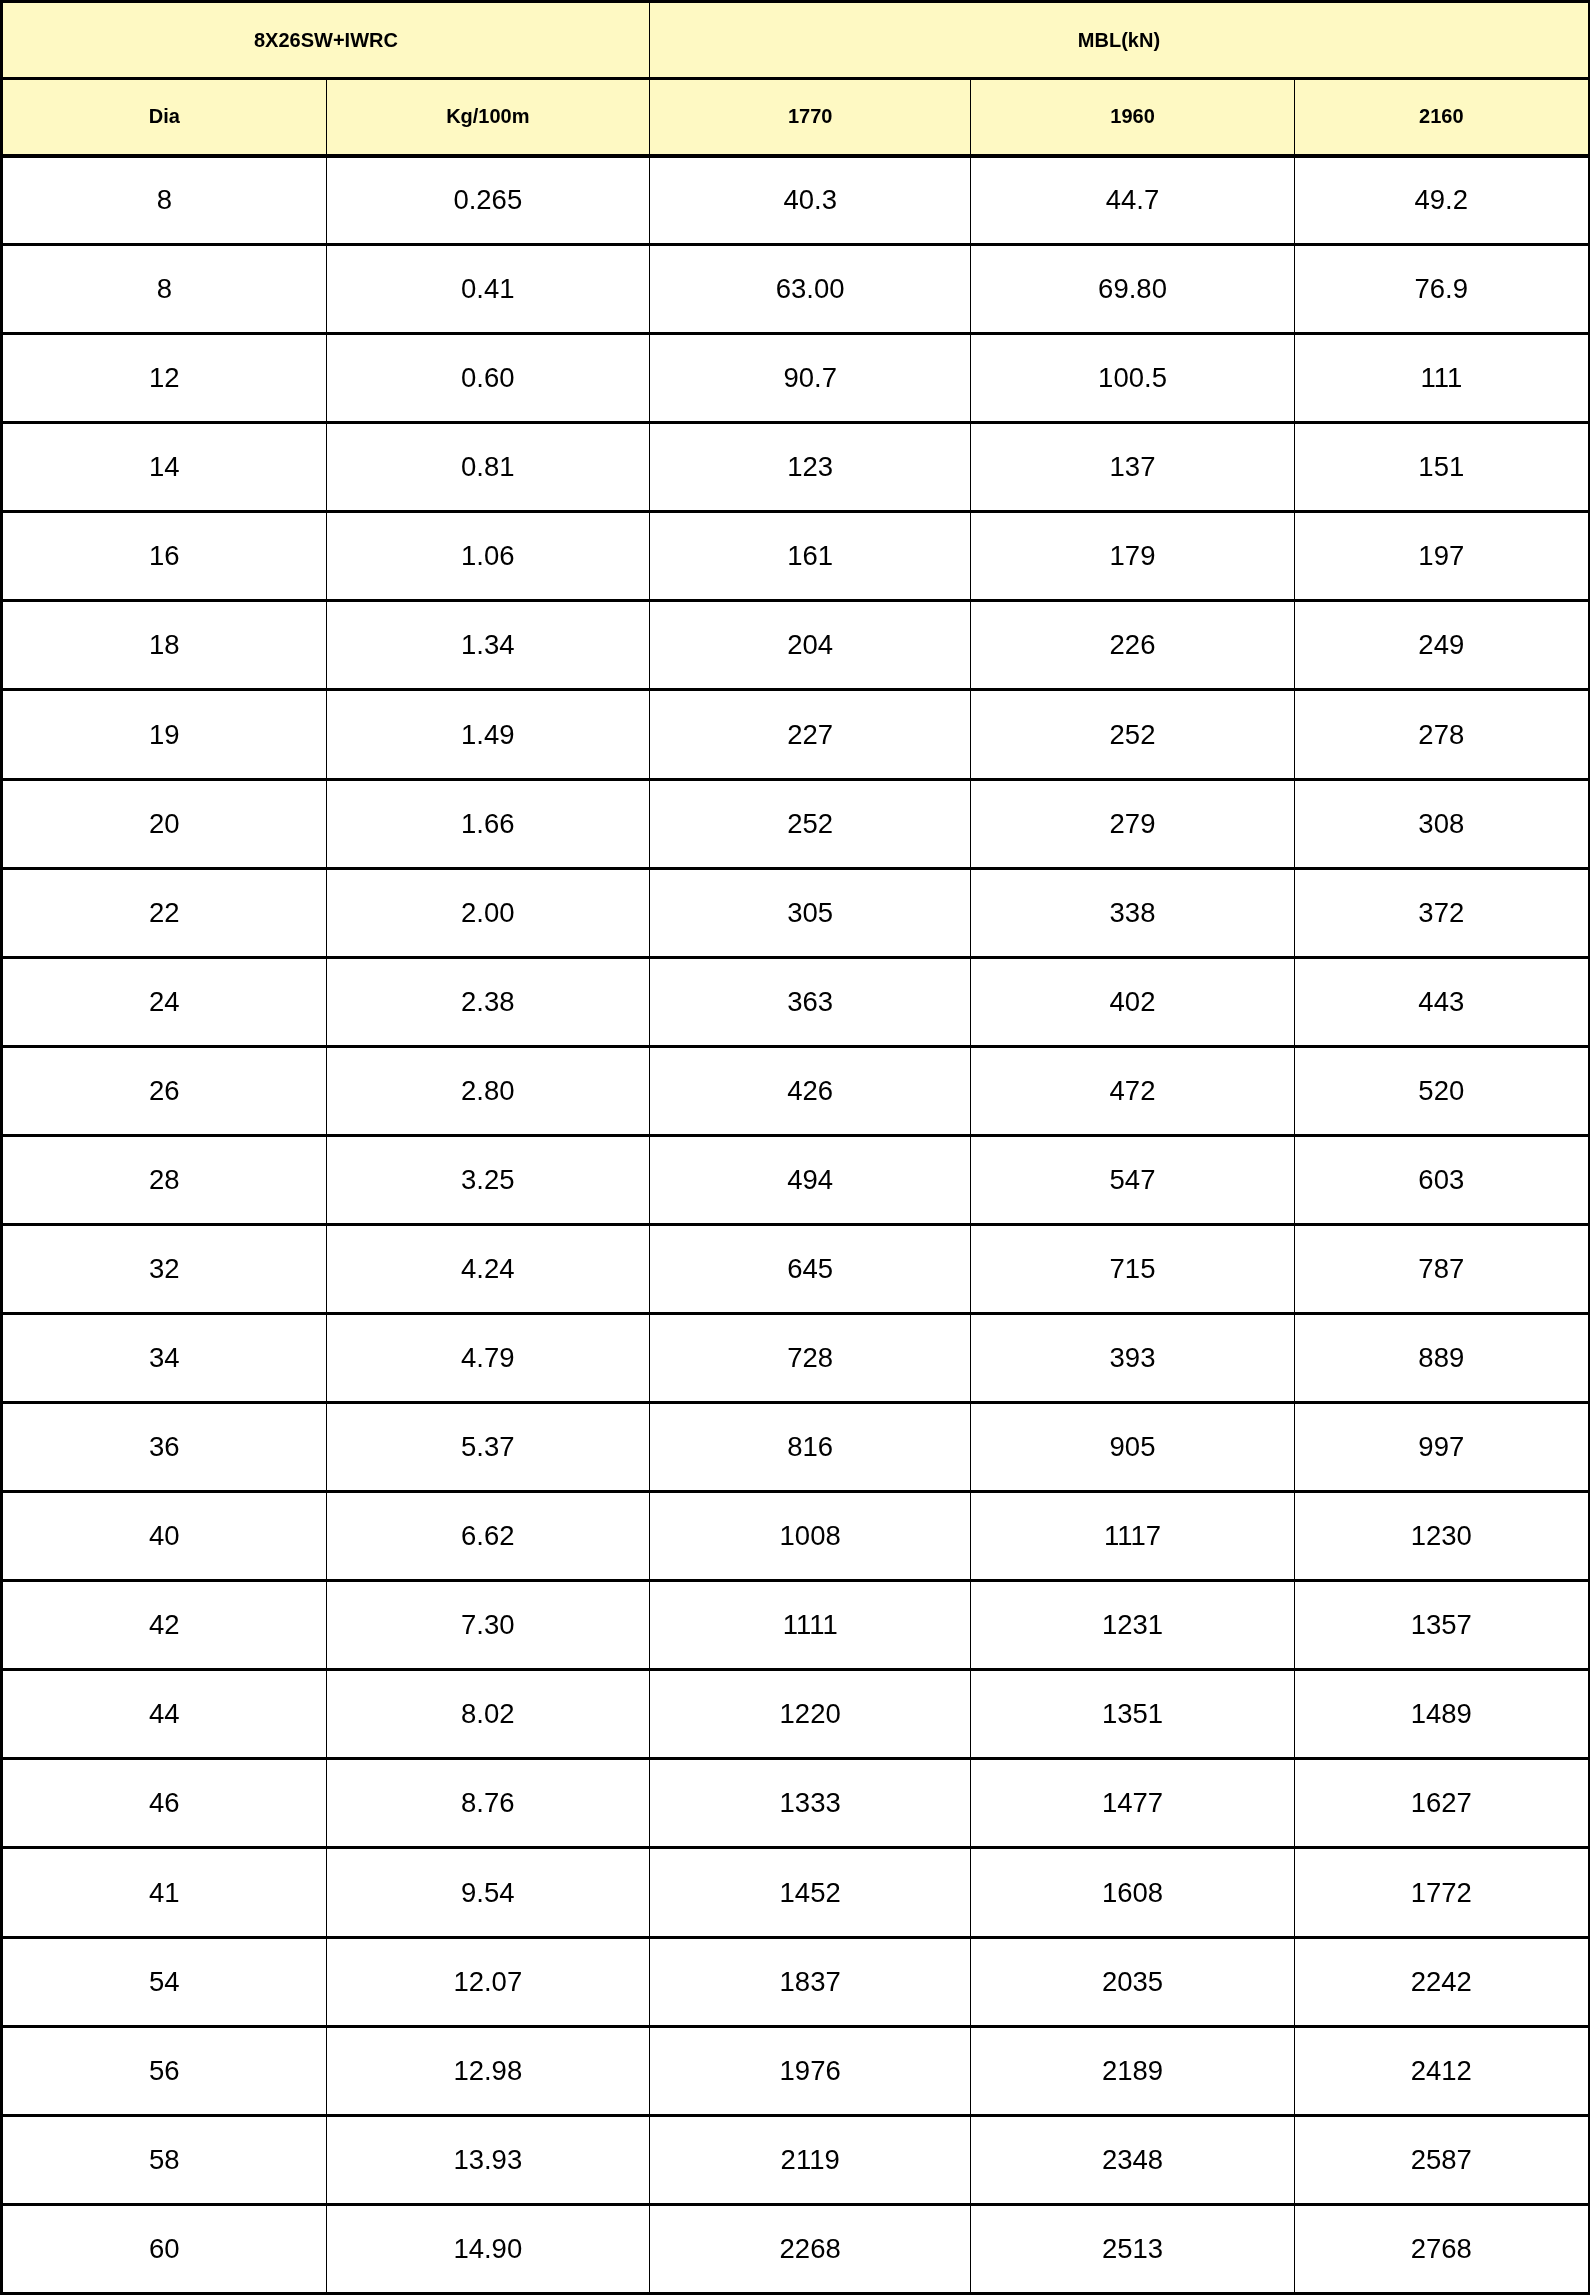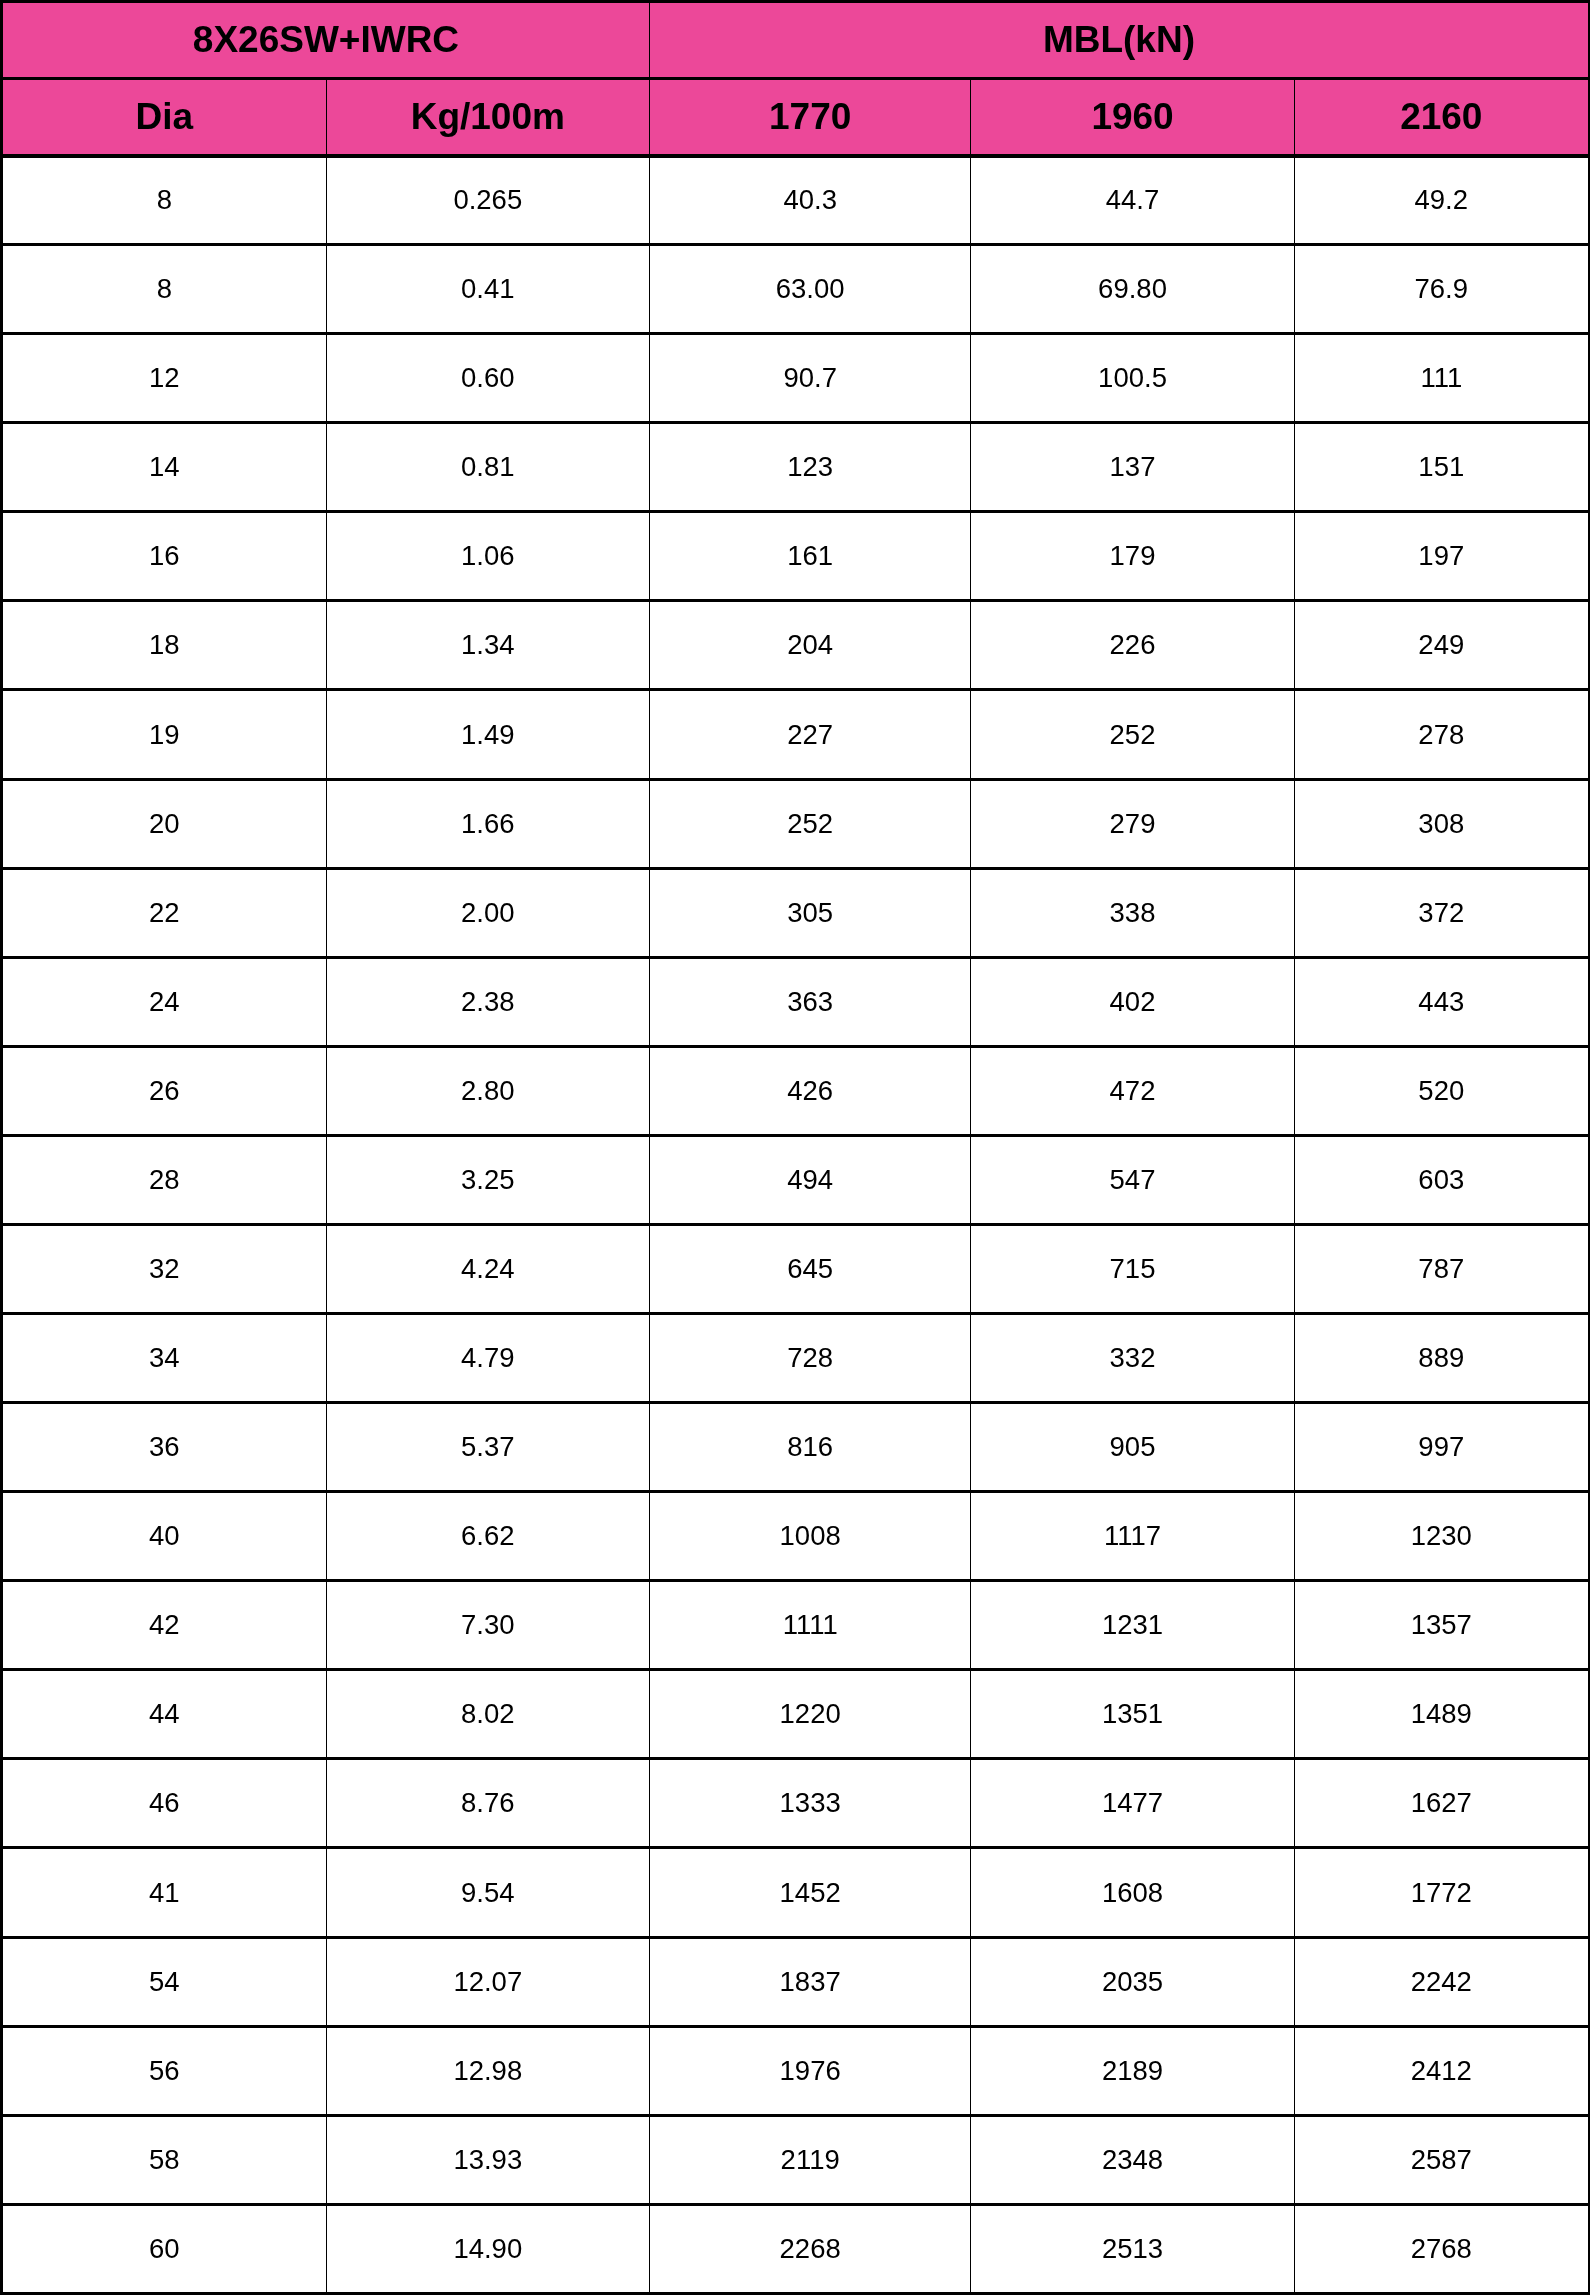--- a/index.html
+++ b/index.html
@@ -27,23 +27,23 @@
     border-bottom: 3px solid #000000;
     border-left: 1.5px solid #000000;
     border-right: 1.5px solid #000000;
     text-align: center;
     vertical-align: middle;
     padding: 0;
     color: #000000;
     overflow: hidden;
   }
   table.spec-table thead th {
-    background: #ec4899;
+    background: #fef9c3;
     font-weight: bold;
-    font-size: 37px;
+    font-size: 20px;
   }
   table.spec-table thead tr.group-row th {
     border-bottom: 3.7px solid #000000;
   }
   table.spec-table thead tr.col-row th {
     border-bottom: 4.5px solid #000000;
   }
   table.spec-table tbody td {
     background: #ffffff;
     font-weight: normal;
@@ -167,21 +167,21 @@
           <td>32</td>
           <td>4.24</td>
           <td>645</td>
           <td>715</td>
           <td>787</td>
         </tr>
         <tr>
           <td>34</td>
           <td>4.79</td>
           <td>728</td>
-          <td>332</td>
+          <td>393</td>
           <td>889</td>
         </tr>
         <tr>
           <td>36</td>
           <td>5.37</td>
           <td>816</td>
           <td>905</td>
           <td>997</td>
         </tr>
         <tr>

